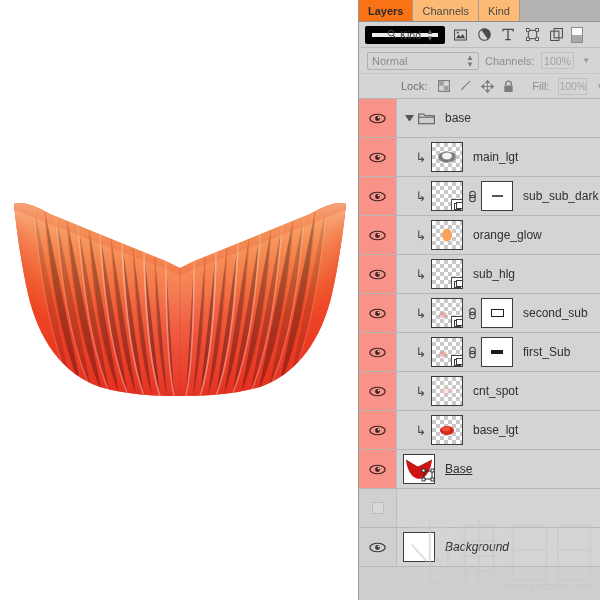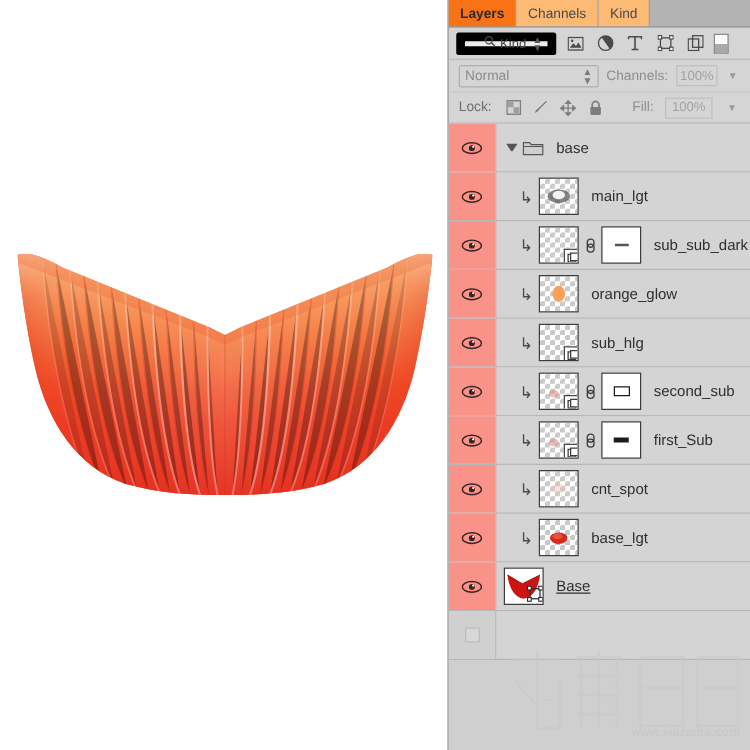--- a/index.html
+++ b/index.html
@@ -127,21 +127,21 @@
     display: flex; align-items: center; justify-content: center;
     font-size: 8px; color: #9a9a9a;
   }
 
   
   .lock-row {
     height: 25px; display: flex; align-items: center;
     padding: 0 8px; gap: 9px;
     border-bottom: 1px solid #b6b6b6;
   }
-  .lock-row .lbl2 { font-size: 11px; color: #6f6f6f; margin-right: 2px; }
+  .lock-row .lbl2 { font-size: 11px; color: #6f6f6f; margin-right: 2px; margin-left: 34px; }
   .lockicon { width: 13px; height: 13px; display: flex; align-items: center; justify-content: center; color: #7d7d7d; }
   .lock-spacer { flex: 1; }
 
   
   .layers {
     flex: 1;
     background: #cfcfcf;
     overflow: hidden;
   }
   .layer-row {
@@ -706,20 +706,33 @@
           <span class="layer-name under">Base</span>
         </div>
       </div>
 
       <div class="layer-row" style="background:#d4d4d4">
         <div class="eye-cell off">
           <div class="eye-empty"></div>
         </div>
       </div>
 
+      <div class="layer-row">
+        <div class="eye-cell off">
+          <svg class="eye" viewBox="0 0 20 12">
+              <ellipse cx="10" cy="6" rx="9" ry="5" fill="none" stroke="#3a3a3a" stroke-width="1.4"></ellipse>
+              <circle cx="10" cy="6" r="2.8" fill="#3a3a3a"></circle>
+              <circle cx="11.2" cy="4.8" r="1" fill="#fff"></circle>
+            </svg>
+        </div>
+        <div class="row-body">
+          <div class="thumb" style="background:#ffffff"></div>
+          <span class="layer-name ital">Background</span>
+        </div>
+      </div>
 
       <div class="list-filler" style="height:44px"></div>
     </div>
 
     <svg class="watermark" viewBox="0 0 200 82">
       <g fill="none" stroke="#c9c9c9" stroke-width="2.2">
         <path d="M6,12 L44,12 M25,4 L25,30 M6,30 L22,48 M25,30 L25,70 M25,70 L44,70 M44,30 L44,70 M30,46 L40,46"></path>
         <path d="M58,10 L96,10 M58,26 L96,26 M77,4 L77,70 M58,42 L96,42 M58,58 L96,58 M62,10 L62,70 M92,10 L92,70"></path>
         <path d="M112,10 L148,10 L148,68 L112,68 Z M112,36 L148,36"></path>
         <path d="M160,10 L194,10 L194,68 L160,68 Z M160,36 L194,36"></path>

